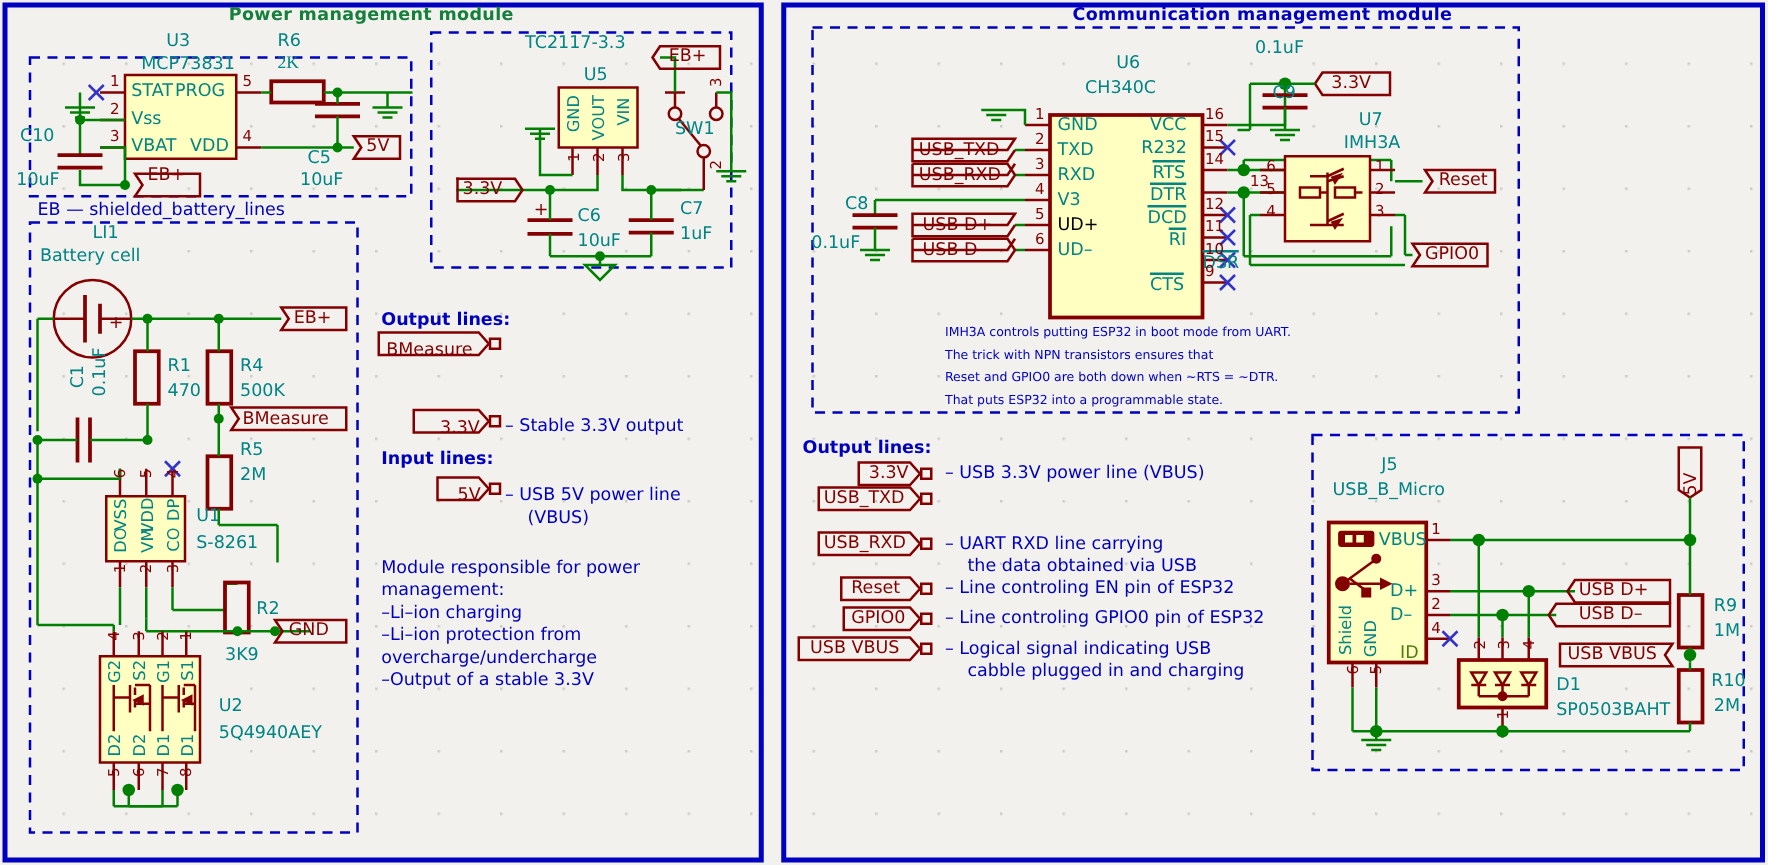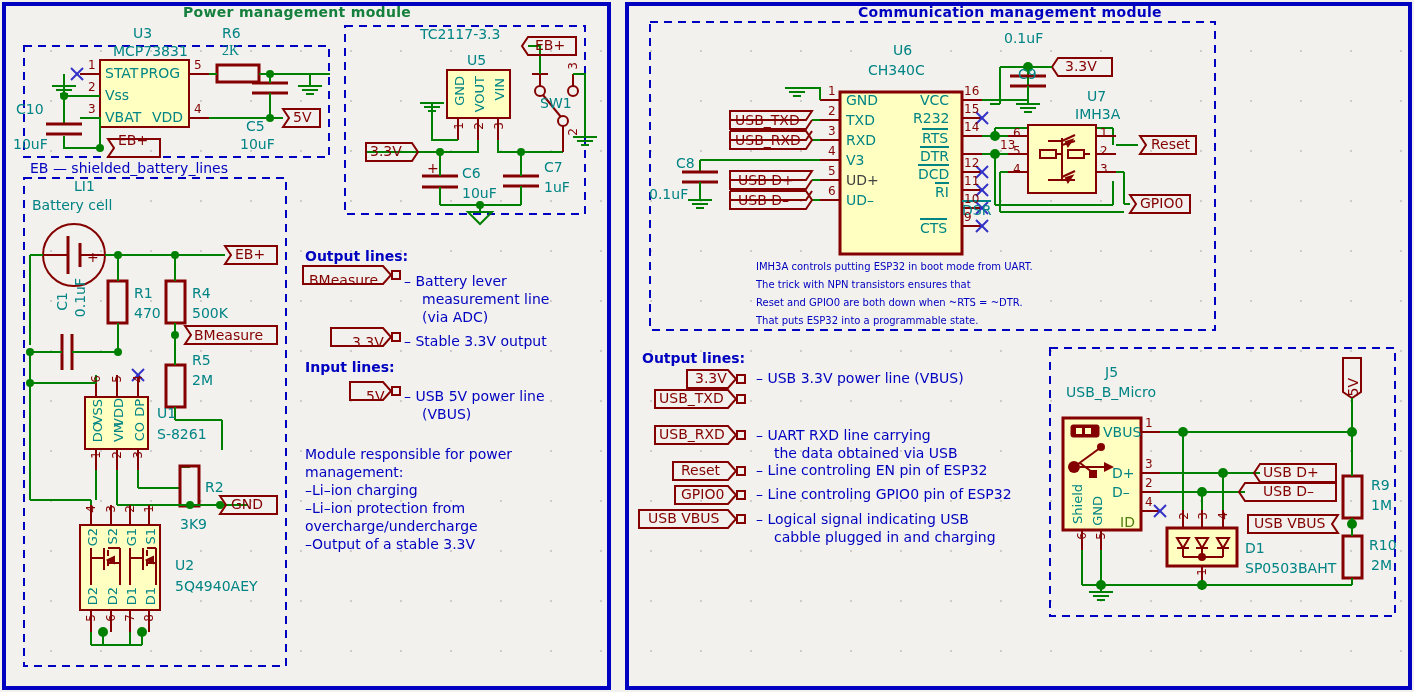--- a/index.html
+++ b/index.html
@@ -575,25 +575,20 @@
   <div style="position:absolute;left:85px;top:587px;font-size:13px;color:#008484;writing-mode:vertical-rl;transform:rotate(180deg);">D2</div>
   <div style="position:absolute;left:105px;top:587px;font-size:13px;color:#008484;writing-mode:vertical-rl;transform:rotate(180deg);">D2</div>
   <div style="position:absolute;left:124px;top:587px;font-size:13px;color:#008484;writing-mode:vertical-rl;transform:rotate(180deg);">D1</div>
   <div style="position:absolute;left:143px;top:587px;font-size:13px;color:#008484;writing-mode:vertical-rl;transform:rotate(180deg);">D1</div>
   <div style="position:absolute;left:84px;top:614px;font-size:12px;color:#840000;writing-mode:vertical-rl;transform:rotate(180deg);">5</div>
   <div style="position:absolute;left:104px;top:614px;font-size:12px;color:#840000;writing-mode:vertical-rl;transform:rotate(180deg);">6</div>
   <div style="position:absolute;left:123px;top:614px;font-size:12px;color:#840000;writing-mode:vertical-rl;transform:rotate(180deg);">7</div>
   <div style="position:absolute;left:142px;top:614px;font-size:12px;color:#840000;writing-mode:vertical-rl;transform:rotate(180deg);">8</div>
 
   <div style="position:absolute;left:305px;top:248px;font-size:14px;font-weight:bold;color:#0000c0;">Output lines:</div>
-  <div style="position:absolute;left:404px;top:272px;font-size:14px;color:#0000c0;line-height:18px;">
-    <div>– Battery lever</div>
-    <div style="margin-left:18px;">measurement line</div>
-    <div style="margin-left:18px;">(via ADC)</div>
-  </div>
   <div style="position:absolute;left:404px;top:333px;font-size:14px;color:#0000c0;">– Stable 3.3V output</div>
   <div style="position:absolute;left:305px;top:359px;font-size:14px;font-weight:bold;color:#0000c0;">Input lines:</div>
   <div style="position:absolute;left:404px;top:387px;font-size:14px;color:#0000c0;line-height:18px;">
     <div>– USB 5V power line</div>
     <div style="margin-left:18px;">(VBUS)</div>
   </div>
   <div style="position:absolute;left:305px;top:445px;font-size:14px;color:#0000c0;line-height:18px;">
     <div>Module responsible for power</div>
     <div>management:</div>
     <div>–Li–ion charging</div>
@@ -613,21 +608,21 @@
   <div style="position:absolute;left:309px;top:272px;font-size:14px;color:#840000;">BMeasure</div>
   <div style="position:absolute;left:352px;top:334px;font-size:14px;color:#840000;">3.3V</div>
   <div style="position:absolute;left:366px;top:388px;font-size:14px;color:#840000;">5V</div>
 
   <div style="position:absolute;left:893px;top:42px;font-size:14px;color:#008484;">U6</div>
   <div style="position:absolute;left:868px;top:62px;font-size:14px;color:#008484;">CH340C</div>
   <div style="position:absolute;left:846px;top:92px;font-size:14px;color:#008484;">GND</div>
   <div style="position:absolute;left:846px;top:112px;font-size:14px;color:#008484;">TXD</div>
   <div style="position:absolute;left:846px;top:132px;font-size:14px;color:#008484;">RXD</div>
   <div style="position:absolute;left:846px;top:152px;font-size:14px;color:#008484;">V3</div>
-  <div style="position:absolute;left:846px;top:172px;font-size:14px;color:#404040;">UD+</div>
+  <div style="position:absolute;left:846px;top:172px;font-size:14px;color:#000000;">UD+</div>
   <div style="position:absolute;left:846px;top:192px;font-size:14px;color:#008484;">UD–</div>
   <div style="position:absolute;left:828px;top:84px;font-size:12px;color:#840000;">1</div>
   <div style="position:absolute;left:828px;top:104px;font-size:12px;color:#840000;">2</div>
   <div style="position:absolute;left:828px;top:124px;font-size:12px;color:#840000;">3</div>
   <div style="position:absolute;left:828px;top:144px;font-size:12px;color:#840000;">4</div>
   <div style="position:absolute;left:828px;top:164px;font-size:12px;color:#840000;">5</div>
   <div style="position:absolute;left:828px;top:184px;font-size:12px;color:#840000;">6</div>
 
   <div style="position:absolute;left:920px;top:92px;font-size:14px;color:#008484;">VCC</div>
   <div style="position:absolute;left:913px;top:110px;font-size:14px;color:#008484;">R232</div>

